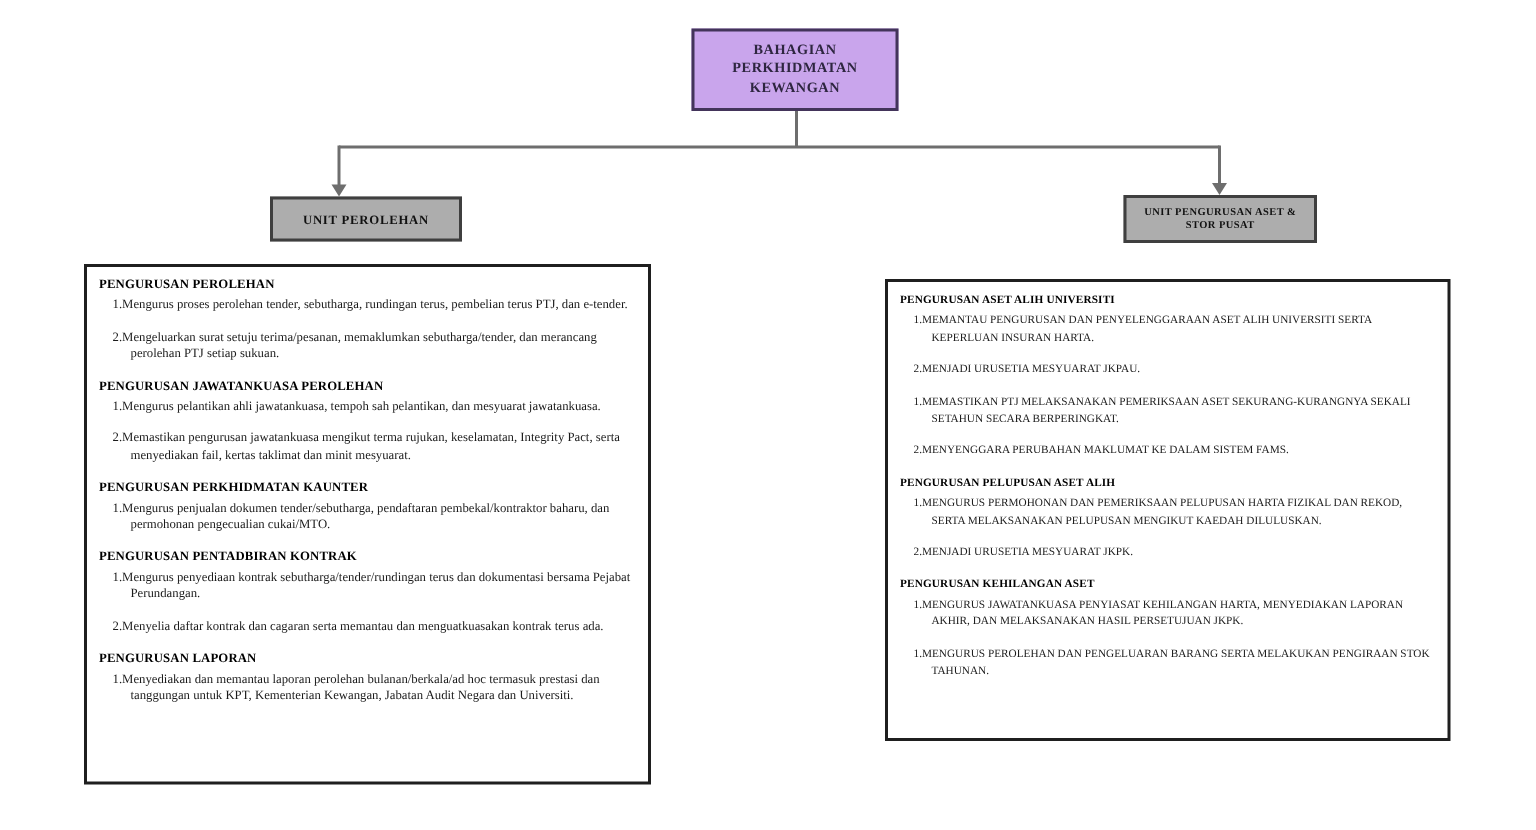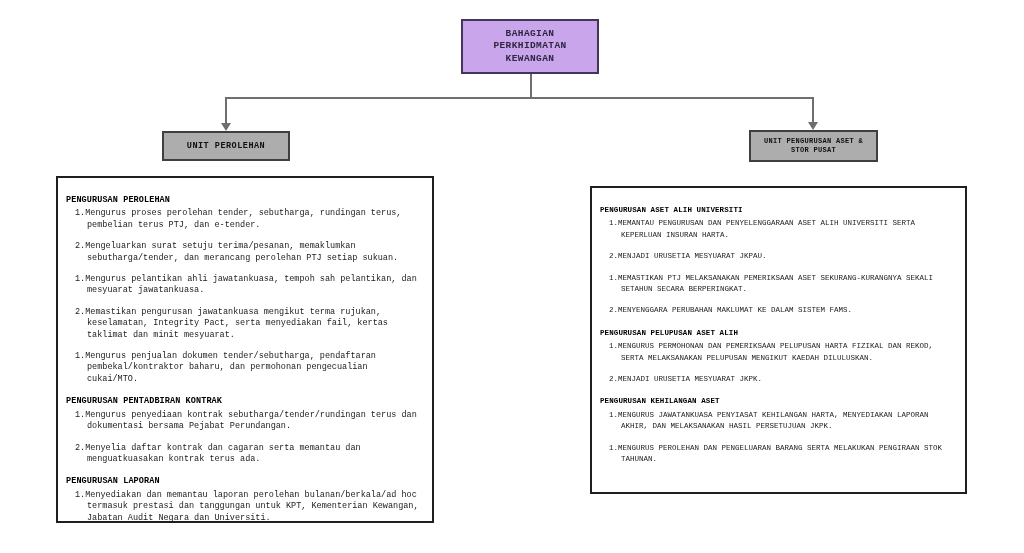--- a/index.html
+++ b/index.html
@@ -4,47 +4,47 @@
 <style>
   :root{
     --root-fill:#c9a5ec; --root-border:#43345a; --root-text:#2e2640;
     --unit-fill:#adadad; --unit-border:#3f3f3f;
     --connector:#6e6e6e;
     --panel-border:#1f1f1f; --body-text:#1b1b1b;
   }
   html,body{margin:0;padding:0;background:#fff;}
   .canvas{
     position:relative;width:1024px;height:553px;background:#ffffff;
-    font-family:Liberation Mono, monospace;color:var(--body-text);
+    font-family:Liberation Serif, serif;color:var(--body-text);
     overflow:hidden;
   }
   .connector-layer{position:absolute;left:0;top:0;width:1024px;height:553px;}
   .node{
     position:absolute;display:flex;align-items:center;justify-content:center;
     text-align:center;box-sizing:border-box;
   }
   .root-box{
     left:461px;top:19px;width:138px;height:55px;
     background:var(--root-fill);border:2px solid var(--root-border);
     font-weight:bold;font-size:9.5px;line-height:12.5px;letter-spacing:.4px;
     color:var(--root-text);white-space:pre-line;
   }
   .unit-box{
     background:var(--unit-fill);border:2px solid var(--unit-border);
     font-weight:bold;color:#111;white-space:pre-line;
   }
-  .unit-left{left:162px;top:131px;width:128px;height:30px;font-size:8.5px;letter-spacing:.5px;}
+  .unit-left{left:180px;top:131px;width:128px;height:30px;font-size:8.5px;letter-spacing:.5px;}
   .unit-right{left:749px;top:130px;width:129px;height:32px;font-size:7px;line-height:9px;letter-spacing:.3px;}
   .panel{
     position:absolute;box-sizing:border-box;background:#fff;
     border:2px solid var(--panel-border);padding:6px 10px 4px 8px;
   }
   .panel-left{left:56px;top:176px;width:378px;height:347px;font-size:8.5px;}
   .panel-right{left:590px;top:186px;width:377px;height:308px;font-size:7.5px;}
-  .section-title{font-weight:bold;color:#000;margin:11px 0 2px 0;line-height:11.4px;letter-spacing:.1px;}
+  .section-title{font-weight:bold;color:#000;margin:0 0 2px 0;line-height:11.4px;letter-spacing:.1px;}
   .panel ol{list-style:none;counter-reset:n;margin:0;padding:0 0 0 9px;}
   .panel li{
     counter-increment:n;padding-left:12px;text-indent:-12px;
     margin:0 0 10px 0;line-height:11.4px;
   }
   .panel li::before{content:counter(n) ".";}
 </style>
 </head>
 <body>
 
@@ -70,26 +70,28 @@
 
   <div class="panel panel-left" id="left-panel">
       <div>
         <div class="section-title">PENGURUSAN PEROLEHAN</div>
         <ol>
           <li>Mengurus proses perolehan tender, sebutharga, rundingan terus, pembelian terus PTJ, dan e-tender.</li>
           <li>Mengeluarkan surat setuju terima/pesanan, memaklumkan sebutharga/tender, dan merancang perolehan PTJ setiap sukuan.</li>
         </ol>
       </div>
       <div>
+        <div class="section-title">PENGURUSAN JAWATANKUASA PEROLEHAN</div>
         <ol>
           <li>Mengurus pelantikan ahli jawatankuasa, tempoh sah pelantikan, dan mesyuarat jawatankuasa.</li>
           <li>Memastikan pengurusan jawatankuasa mengikut terma rujukan, keselamatan, Integrity Pact, serta menyediakan fail, kertas taklimat dan minit mesyuarat.</li>
         </ol>
       </div>
       <div>
+        <div class="section-title">PENGURUSAN PERKHIDMATAN KAUNTER</div>
         <ol>
           <li>Mengurus penjualan dokumen tender/sebutharga, pendaftaran pembekal/kontraktor baharu, dan permohonan pengecualian cukai/MTO.</li>
         </ol>
       </div>
       <div>
         <div class="section-title">PENGURUSAN PENTADBIRAN KONTRAK</div>
         <ol>
           <li>Mengurus penyediaan kontrak sebutharga/tender/rundingan terus dan dokumentasi bersama Pejabat Perundangan.</li>
           <li>Menyelia daftar kontrak dan cagaran serta memantau dan menguatkuasakan kontrak terus ada.</li>
         </ol>

